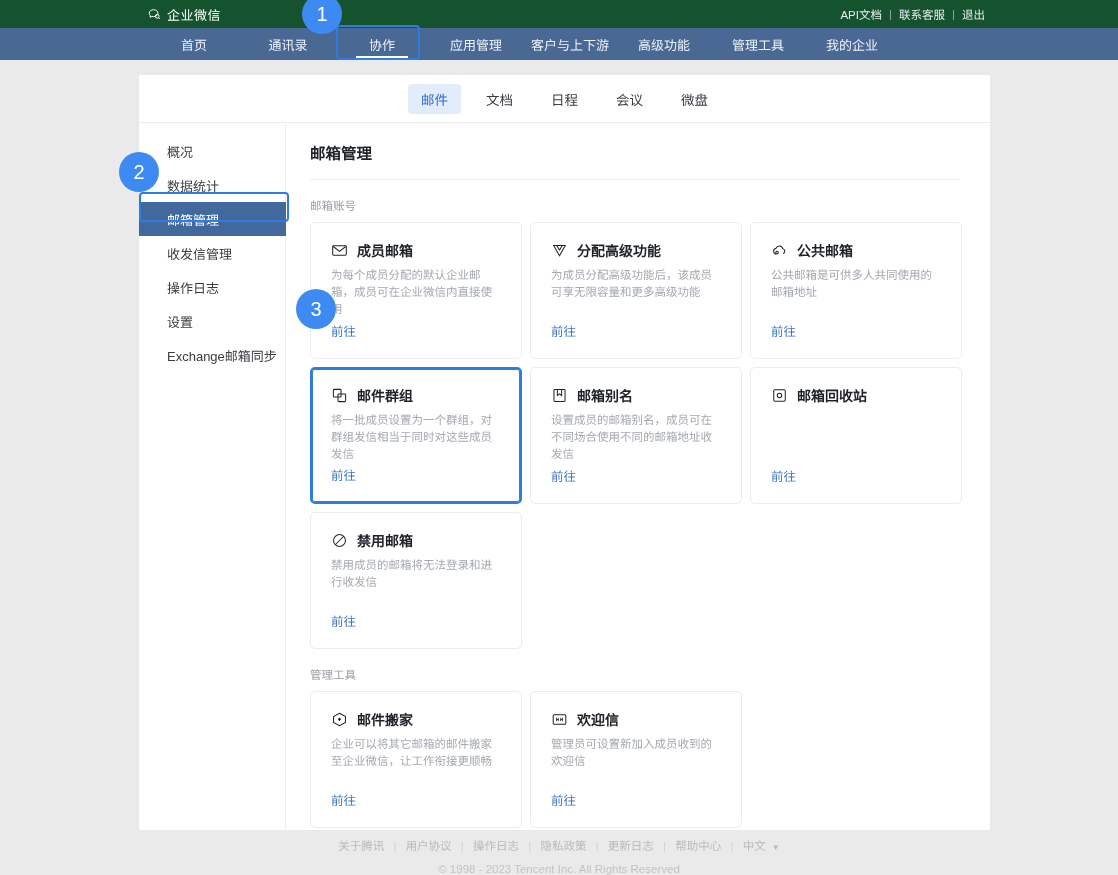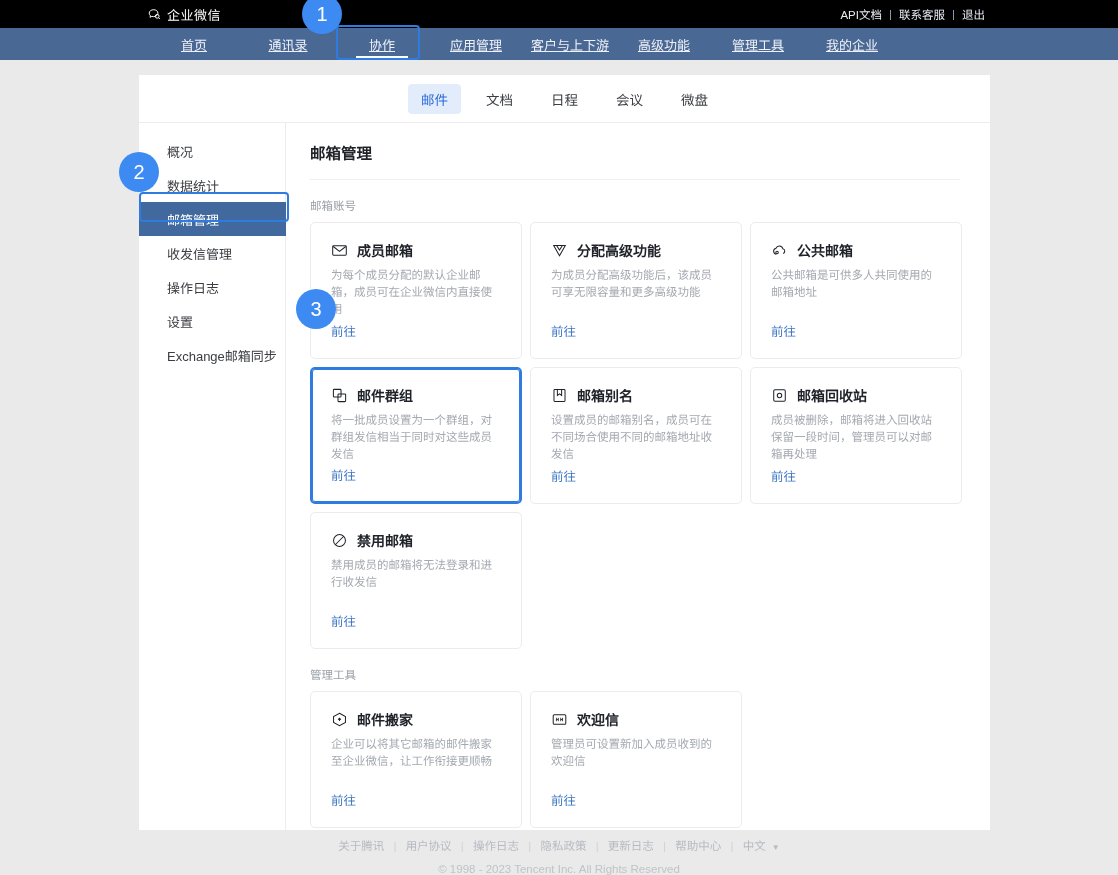--- a/index.html
+++ b/index.html
@@ -6,21 +6,21 @@
   html, body {
     width: 1118px; height: 875px;
     font-family: "Liberation Sans", "DejaVu Sans", sans-serif;
     background: #eaeaea;
     overflow: hidden;
   }
 
   
   .topbar {
     position: absolute; top: 0; left: 0; width: 1118px; height: 28px;
-    background: #000000;
+    background: #14532d;
     display: flex; align-items: center;
   }
   .brand {
     display: flex; align-items: center; gap: 5px;
     margin-left: 147px;
     color: #ffffff; font-size: 13px; letter-spacing: .5px;
   }
   .brand-icon { width: 15px; height: 15px; display: block; }
   .topbar-links {
     margin-left: auto; margin-right: 133px;
@@ -36,21 +36,20 @@
     background: #4a6894;
     display: flex; align-items: stretch;
   }
   .nav-inner { display: flex; margin-left: 147px; }
   .nav-item {
     position: relative;
     width: 94px; height: 32px;
     display: flex; align-items: center; justify-content: center;
     color: #eef2f8; font-size: 13px;
     cursor: pointer;
-    text-decoration: underline;
   }
   .nav-item.active::after {
     content: ""; position: absolute; left: 50%; transform: translateX(-50%);
     bottom: 2px; width: 52px; height: 2.5px; background: #ffffff;
   }
 
   
   .page {
     position: absolute; top: 60px; left: 0; width: 1118px; height: 653px;
     background: #eaeaea;
@@ -273,21 +272,20 @@
           </div>
 
           <div class="tile">
             <div class="tile-head">
               <svg class="tile-icon" viewBox="0 0 20 20" fill="none" stroke="currentColor" stroke-width="1.2">
                 <rect x="3.2" y="3.2" width="13.6" height="13.6" rx="1.5"></rect>
                 <circle cx="10" cy="10" r="2.6"></circle>
               </svg>
               <span class="tile-title">邮箱回收站</span>
             </div>
-            <div class="tile-desc">成员被删除，邮箱将进入回收站保留一段时间，管理员可以对邮箱再处理</div>
             <a class="tile-link" href="#">前往</a>
           </div>
 
           <div class="tile">
             <div class="tile-head">
               <svg class="tile-icon" viewBox="0 0 20 20" fill="none" stroke="currentColor" stroke-width="1.2">
                 <circle cx="10" cy="10" r="7"></circle>
                 <line x1="5" y1="15" x2="15" y2="5"></line>
               </svg>
               <span class="tile-title">禁用邮箱</span>

